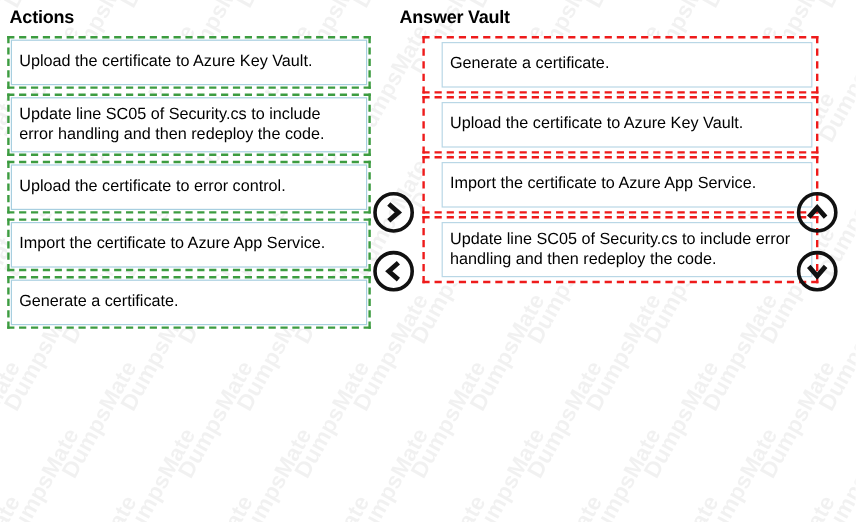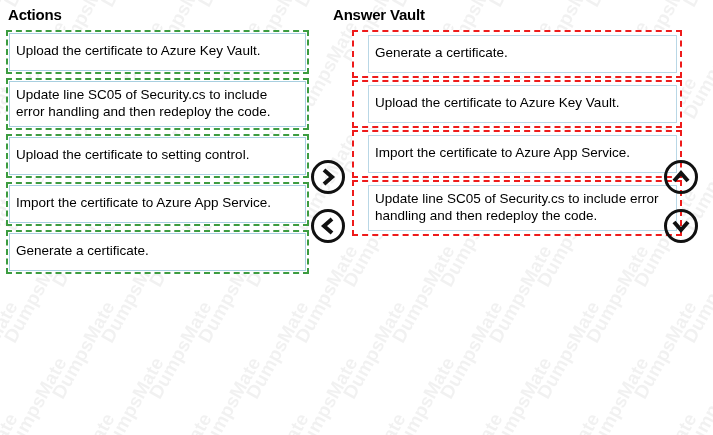--- a/index.html
+++ b/index.html
@@ -231,21 +231,21 @@
     <div class="action-item">
       <div class="inner">
         <span class="item-text">Update line SC05 of Security.cs to include error handling and then redeploy the code.</span>
       </div>
     </div>
 
 
 
     <div class="action-item">
       <div class="inner">
-        <span class="item-text">Upload the certificate to setting control.</span>
+        <span class="item-text">Upload the certificate to error control.</span>
       </div>
     </div>
 
     <div class="action-item">
       <div class="inner">
         <span class="item-text">Import the certificate to Azure App Service.</span>
       </div>
     </div>
 
     <div class="action-item">

